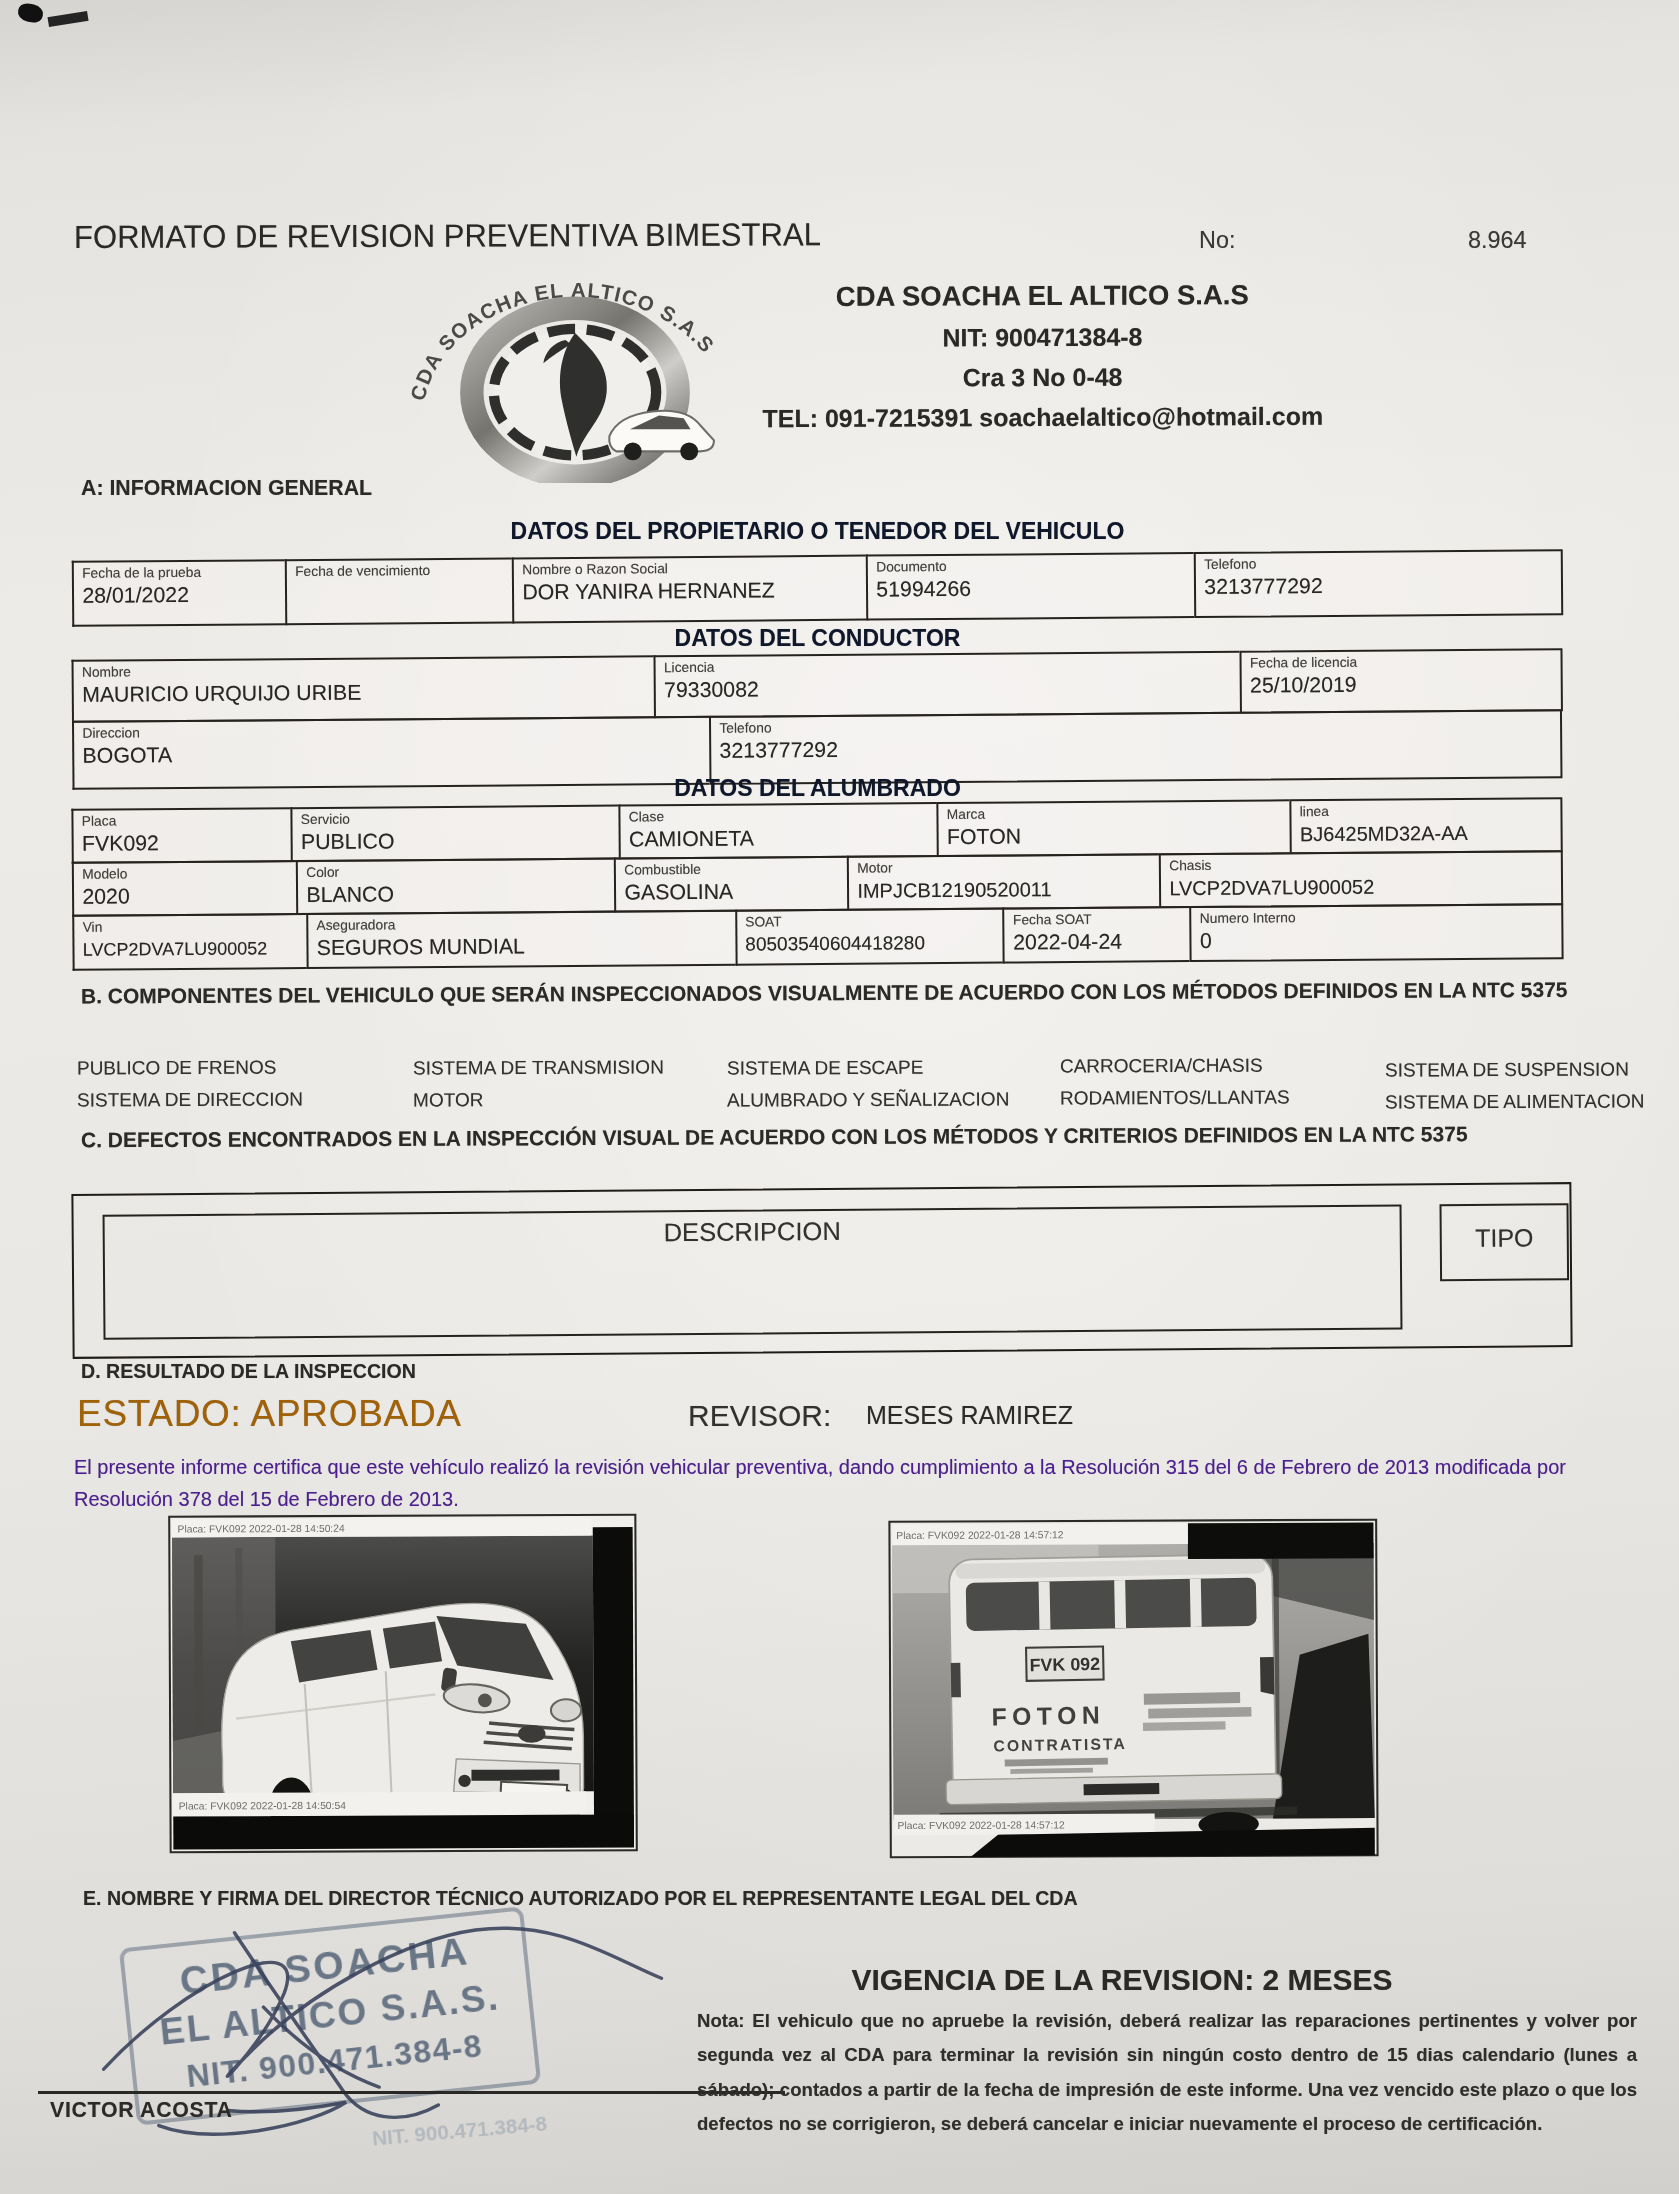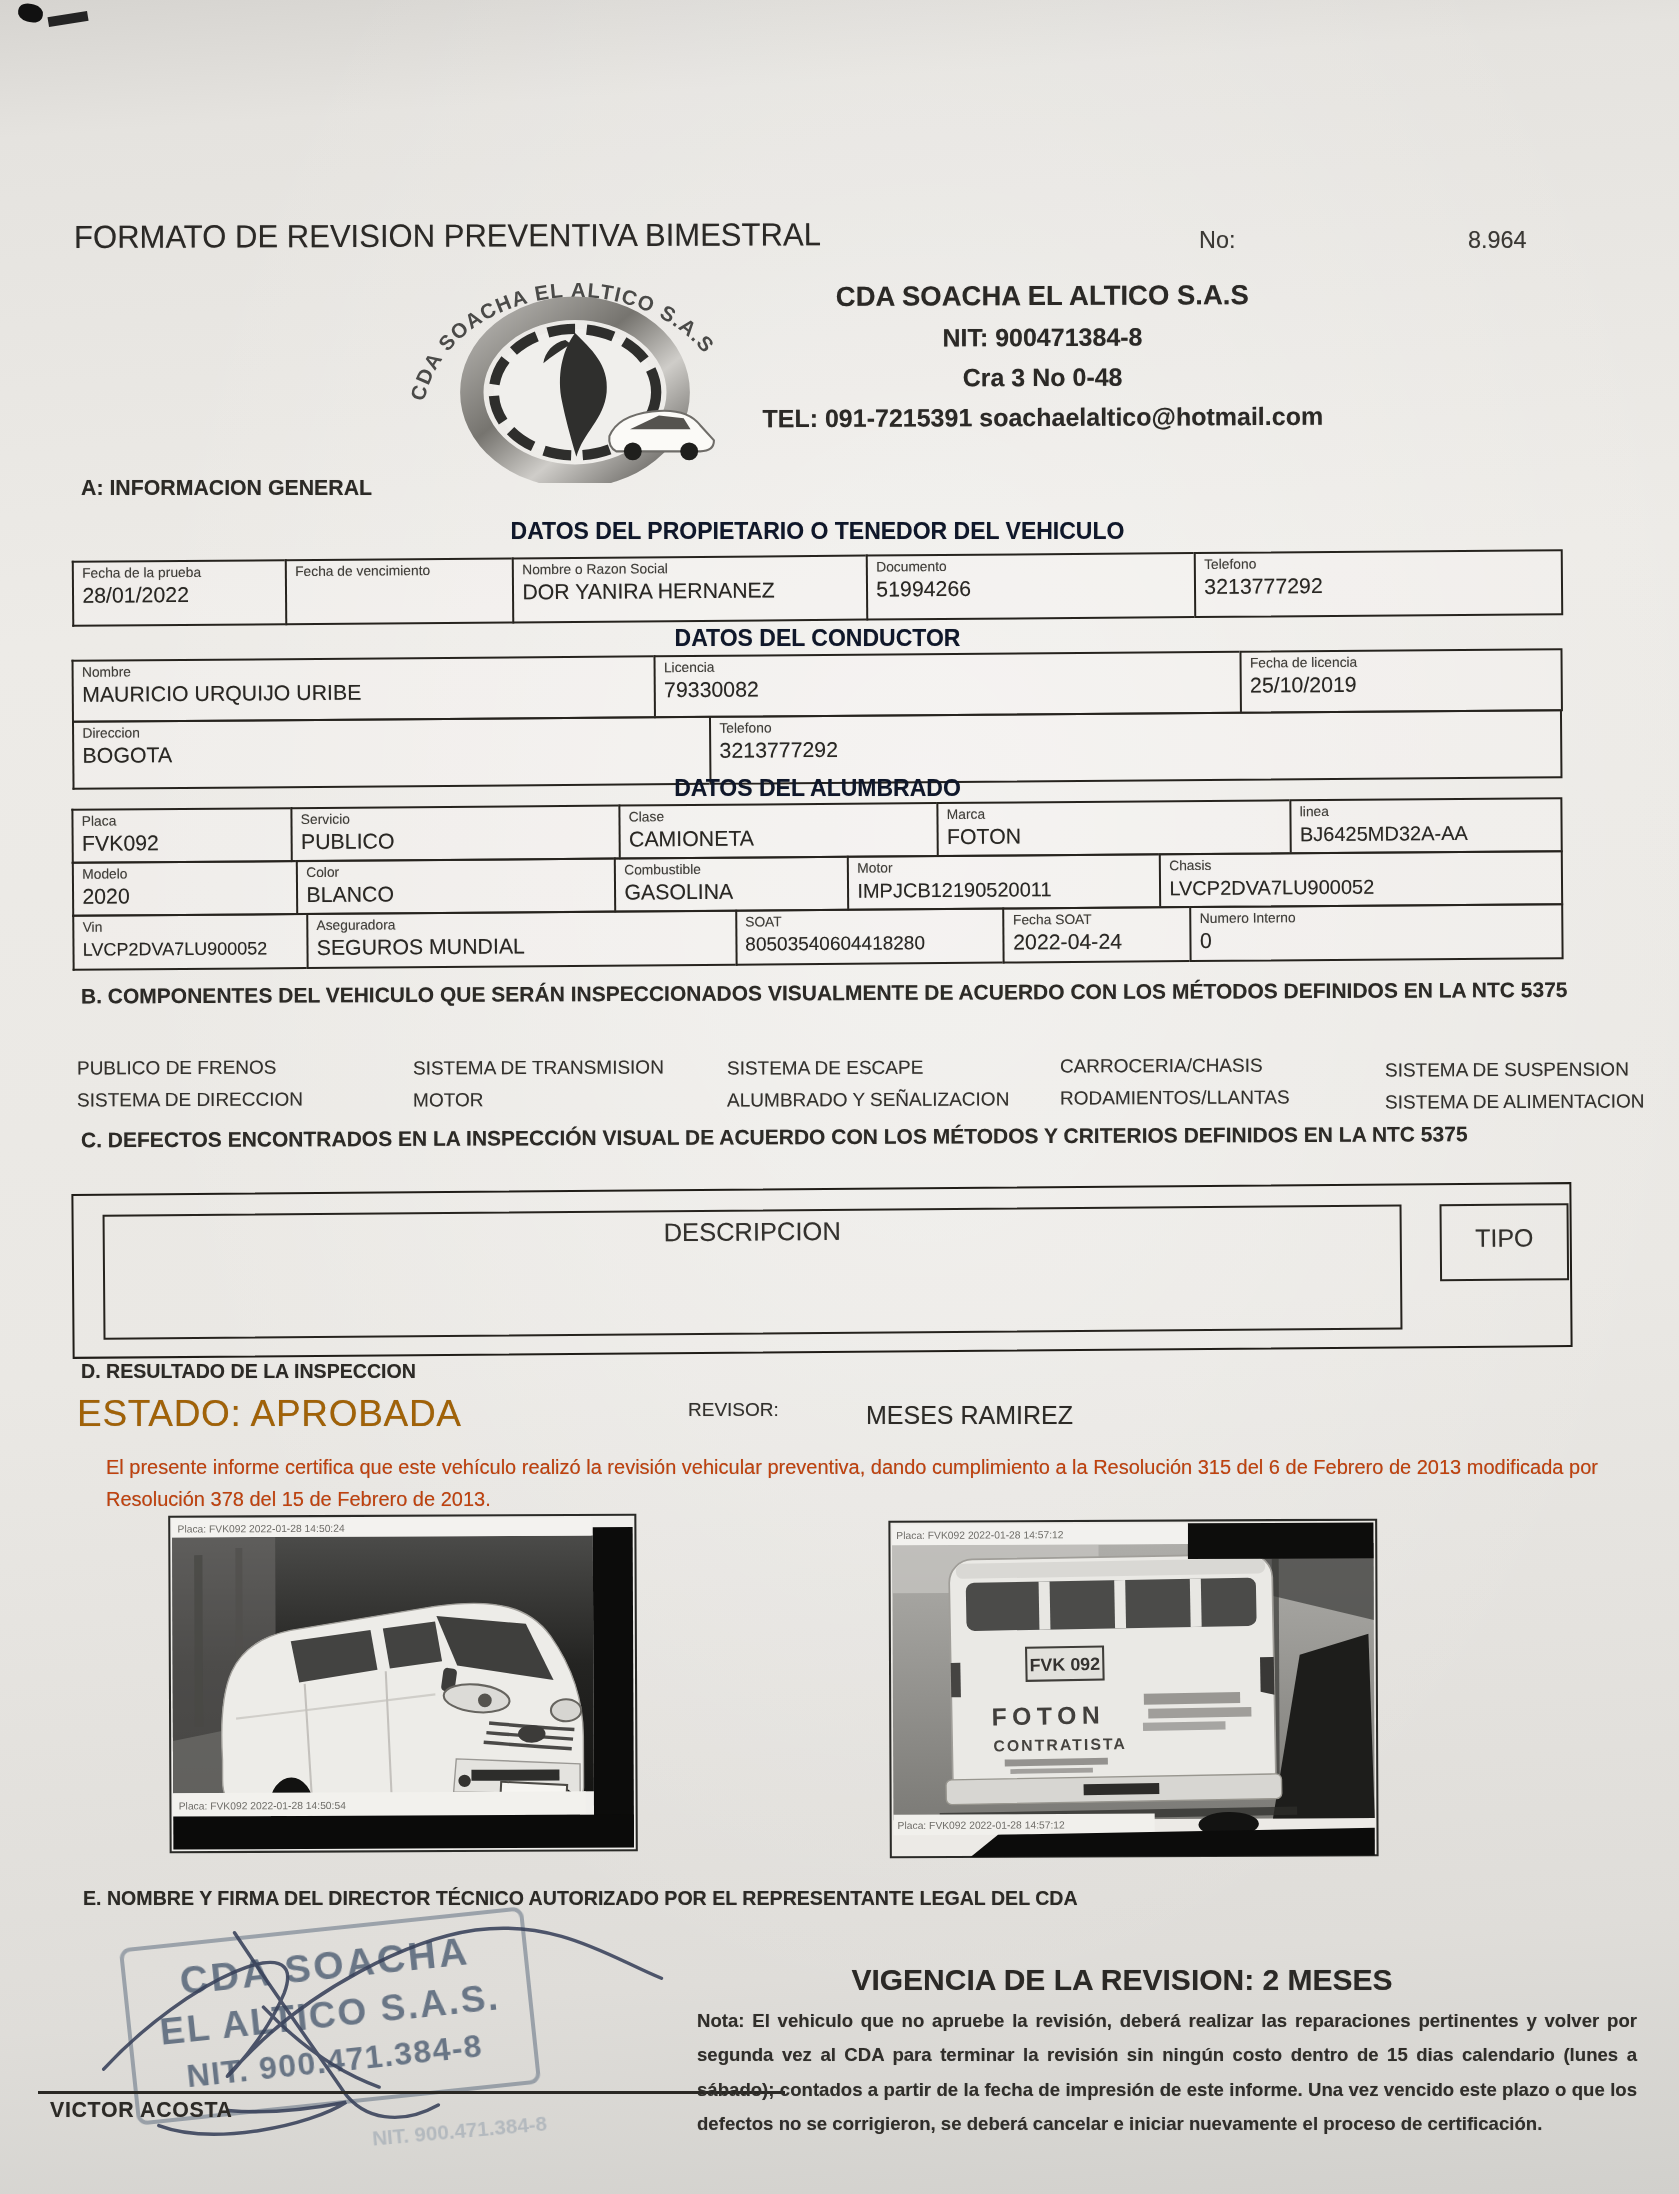--- a/index.html
+++ b/index.html
@@ -24,23 +24,23 @@
   .frow{display:flex;}
   .fcell{border:2.1px solid #26231e;border-right-width:0;position:relative;box-sizing:border-box;padding:2.1px 5.5px 0 8.3px;background:rgba(250,249,246,.25);}
   .fcell:last-child{border-right-width:2.1px;}
   .frow2{margin-top:-2.1px;}
   .flabel{font-size:13.8px;color:#403e39;display:block;line-height:18px;}
   .fvalue{font-size:21.3px;line-height:26px;display:block;white-space:nowrap;color:#292723;}
   .systems-col span{display:block;font-size:19px;line-height:32px;color:#33312d;font-weight:500;}
   .defects-outer{border:2.8px solid #201d18;box-sizing:border-box;}
   .desc-box,.tipo-box{border:2.1px solid #26231e;box-sizing:border-box;position:absolute;text-align:center;font-size:25.5px;color:#33312d;padding-top:5.5px;}
   .estado{font-size:37px;font-weight:500;letter-spacing:0.7px;color:#a16207;white-space:nowrap;}
-  .revisor-l{font-size:19px;font-weight:500;color:#33312d;}
+  .revisor-l{font-size:30px;font-weight:500;color:#33312d;}
   .revisor-v{font-size:25px;color:#2d2b27;}
-  .cert{font-size:20px;line-height:1.62;width:1552px;color:#c2410c;margin-left:32px;}
+  .cert{font-size:20px;line-height:1.62;width:1552px;color:#4c1d95;}
   .photo{border:0;}
   .sig-line{height:2.8px;background:#2a2824;}
   .signer{font-size:21.3px;font-weight:600;letter-spacing:0.7px;color:#2c2a26;}
   .stamp{border:4.1px solid rgba(86,101,122,.5);border-radius:11px;transform:rotate(-6deg);
          color:rgba(72,88,110,.78);font-weight:700;filter:blur(0.3px);text-align:center;box-sizing:border-box;padding-top:9.6px;}
   .stamp .s1{font-size:39px;letter-spacing:2.8px;line-height:50px;}
   .stamp .s2{font-size:37px;letter-spacing:2.1px;line-height:48px;}
   .stamp .s3{font-size:32px;letter-spacing:1.4px;line-height:44px;}
   .stamp-ghost{font-size:20.6px;color:rgba(100,120,145,.32);transform:rotate(-5deg);filter:blur(0.7px);font-weight:700;}
   .vigencia{width:688px;text-align:center;font-size:30px;font-weight:700;color:#2b2926;white-space:nowrap;}

